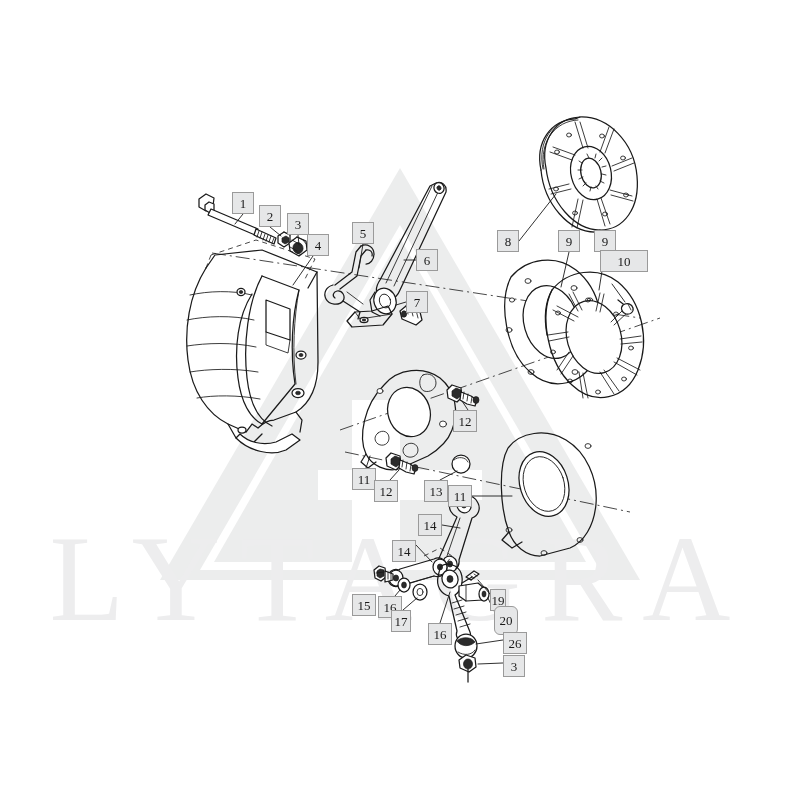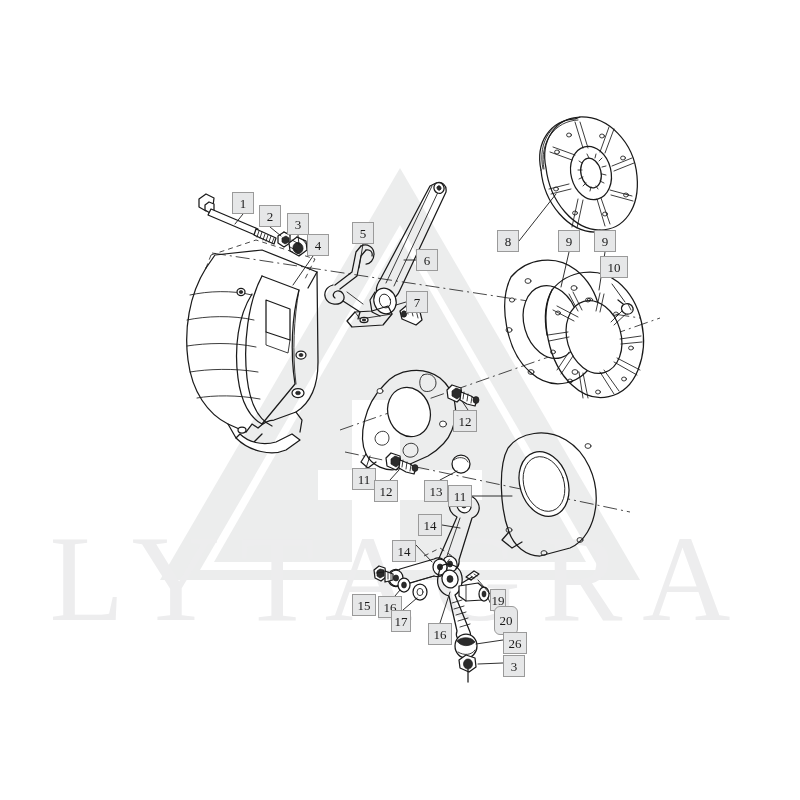--- a/index.html
+++ b/index.html
@@ -506,21 +506,21 @@
     <div class="callout" style="left: 232px; top: 192px; width: 22px; height: 22px;">1</div>
     <div class="callout" style="left: 259px; top: 205px; width: 22px; height: 22px;">2</div>
     <div class="callout" style="left: 287px; top: 213px; width: 22px; height: 22px;">3</div>
     <div class="callout" style="left: 307px; top: 234px; width: 22px; height: 22px;">4</div>
     <div class="callout" style="left: 352px; top: 222px; width: 22px; height: 22px;">5</div>
     <div class="callout" style="left: 416px; top: 249px; width: 22px; height: 22px;">6</div>
     <div class="callout" style="left: 406px; top: 291px; width: 22px; height: 22px;">7</div>
     <div class="callout" style="left: 497px; top: 230px; width: 22px; height: 22px;">8</div>
     <div class="callout" style="left: 558px; top: 230px; width: 22px; height: 22px;">9</div>
     <div class="callout" style="left: 594px; top: 230px; width: 22px; height: 22px;">9</div>
-    <div class="callout" style="left: 600px; top: 256px; width: 28px; height: 22px; font-family: Liberation Serif, serif;">10</div>
+    <div class="callout" style="left: 600px; top: 250px; width: 48px; height: 22px; font-family: Liberation Serif, serif;">10</div>
     <div class="callout" style="left: 352px; top: 468px; width: 24px; height: 22px;">11</div>
     <div class="callout" style="left: 374px; top: 480px; width: 24px; height: 22px;">12</div>
     <div class="callout" style="left: 453px; top: 410px; width: 24px; height: 22px;">12</div>
     <div class="callout" style="left: 424px; top: 480px; width: 24px; height: 22px; text-align: right;">13</div>
     <div class="callout" style="left: 448px; top: 485px; width: 24px; height: 22px;">11</div>
     <div class="callout" style="left: 418px; top: 514px; width: 24px; height: 22px;">14</div>
     <div class="callout" style="left: 392px; top: 540px; width: 24px; height: 22px;">14</div>
     <div class="callout" style="left: 352px; top: 594px; width: 24px; height: 22px;">15</div>
     <div class="callout" style="left: 378px; top: 596px; width: 24px; height: 22px;">16</div>
     <div class="callout" style="left: 391px; top: 610px; width: 20px; height: 22px;">17</div>

